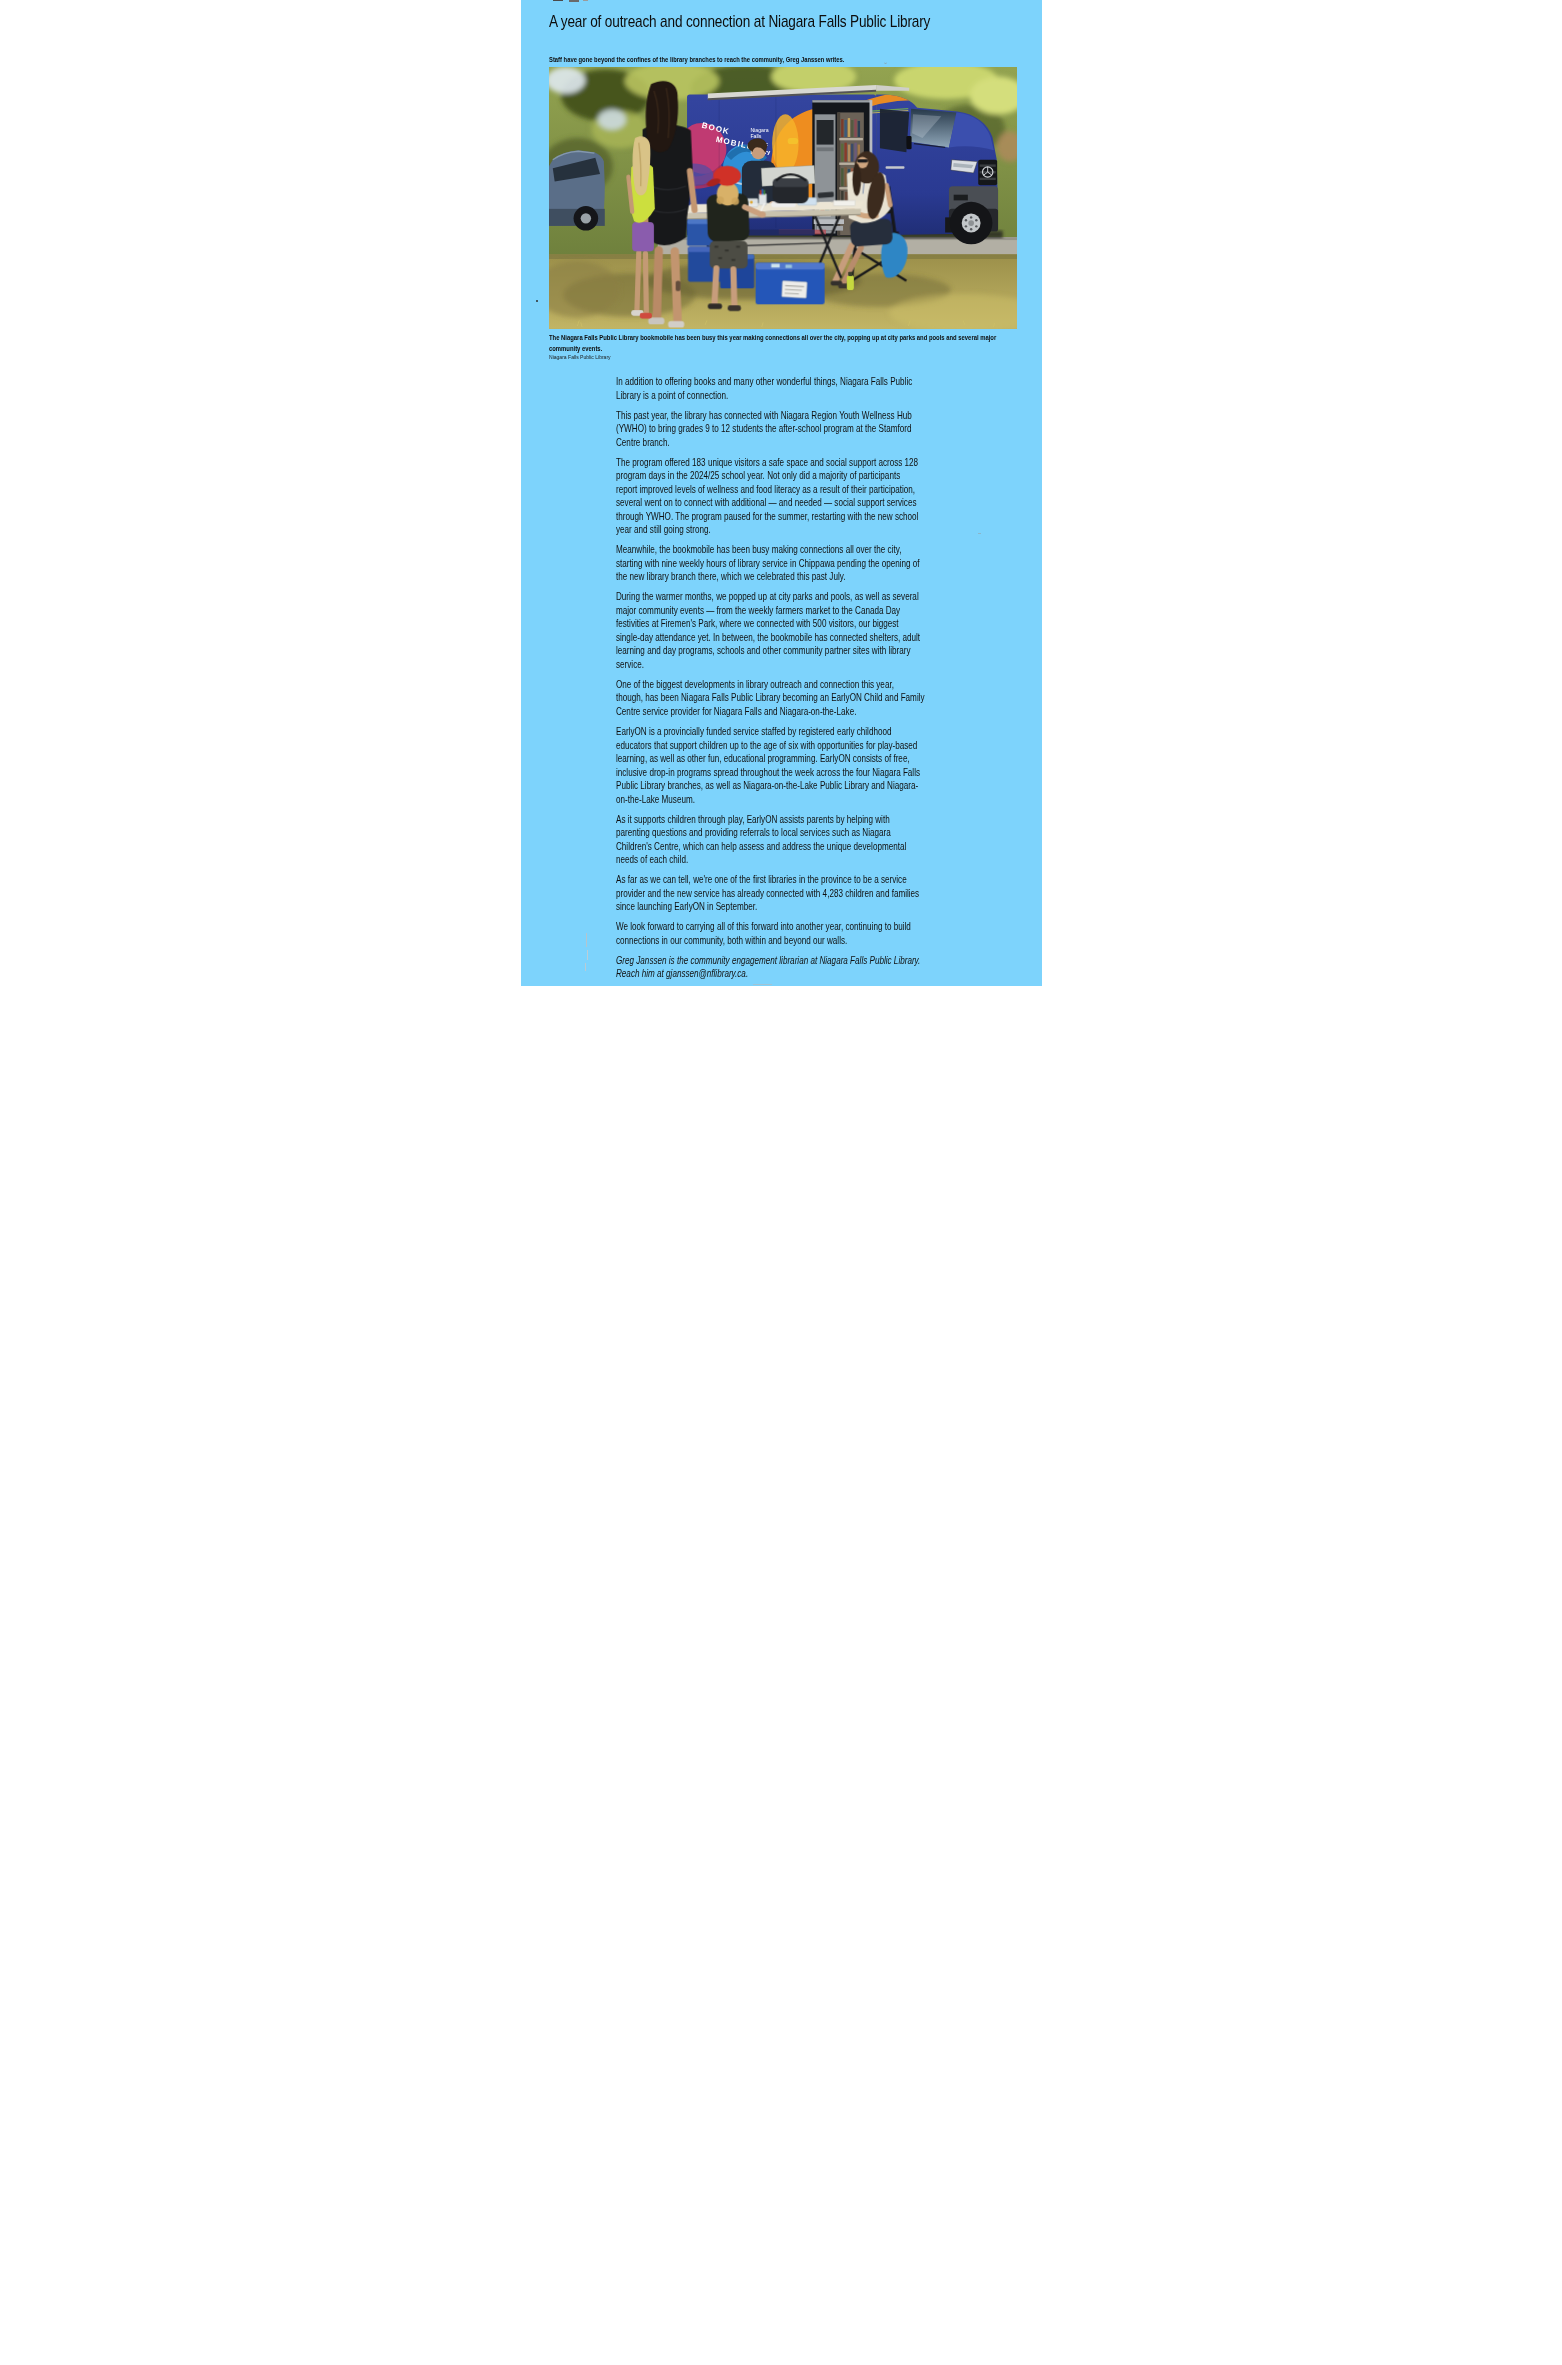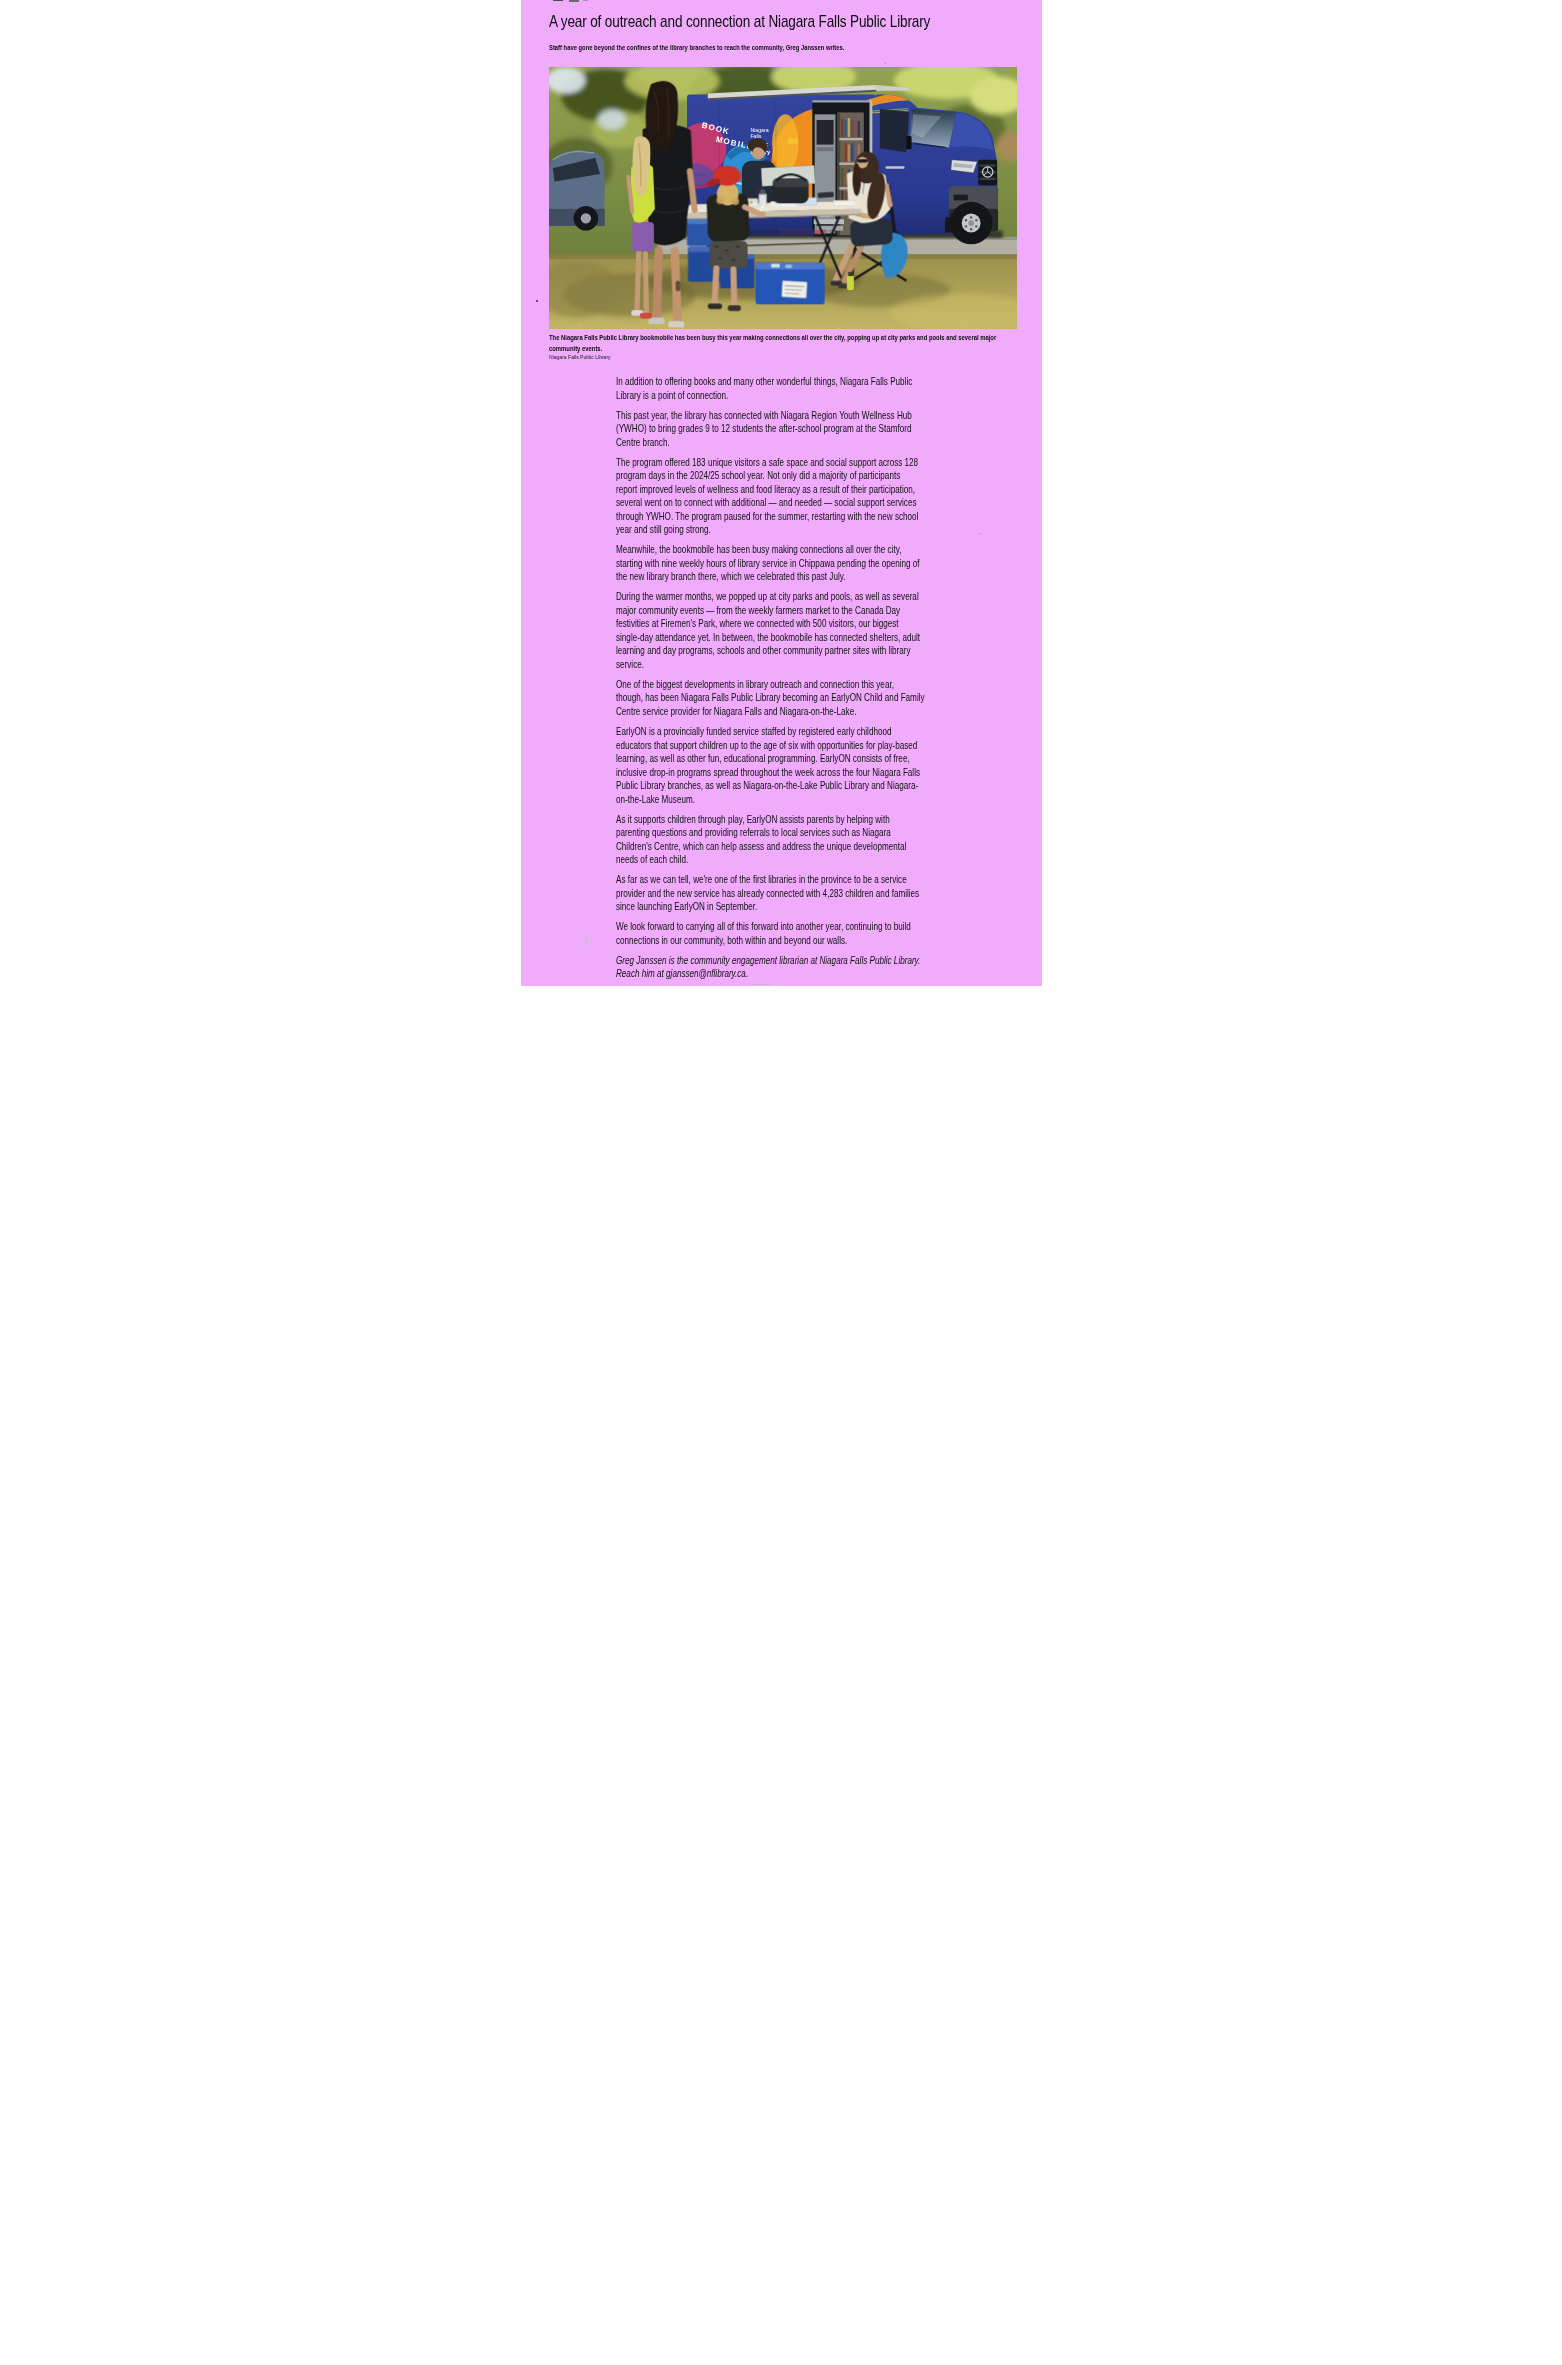--- a/index.html
+++ b/index.html
@@ -1,23 +1,23 @@
 <!DOCTYPE html>
 <html style="font-size:7.6px"><head>
 <meta charset="utf-8">
 <style>
   html,body{margin:0;padding:0;background:#ffffff;}
   body{font-family:"Liberation Sans",sans-serif;color:#111;}
-  #page{position:relative;width:521px;height:986px;background:#f0abfc;margin:0 auto;overflow:hidden;}
+  #page{position:relative;width:521px;height:986px;background:#7dd3fc;margin:0 auto;overflow:hidden;}
   .condense{display:inline-block;transform-origin:left top;white-space:pre-line;}
   
   #headline{position:absolute;left:28px;top:11.4px;width:539px;}
   #headline .condense{transform:scaleX(0.80);font-size:17px;font-weight:400;letter-spacing:-0.2px;color:#0c0c0c;line-height:21px;}
   
-  #standfirst{position:absolute;left:28px;top:43px;width:473px;}
+  #standfirst{position:absolute;left:28px;top:55px;width:473px;}
   #standfirst .condense{transform:scaleX(0.80);font-size:7.3px;font-weight:700;color:#0e0e0e;}
   
   #photo{position:absolute;left:28px;top:67px;width:468px;height:262px;background:#7d8f46;}
   
   #caption{position:absolute;left:28px;top:332px;width:558px;}
   #caption .condense{transform:scaleX(0.84);font-size:7px;font-weight:700;line-height:11px;color:#0d0d0d;}
   #credit{position:absolute;left:28px;top:352px;width:284px;}
   #credit .condense{transform:scaleX(0.84);font-size:6px;font-weight:400;color:#1c1c1c;}
   
   #article-body{position:absolute;left:95px;top:374px;width:511px;transform:scaleX(0.70);transform-origin:left top;}

